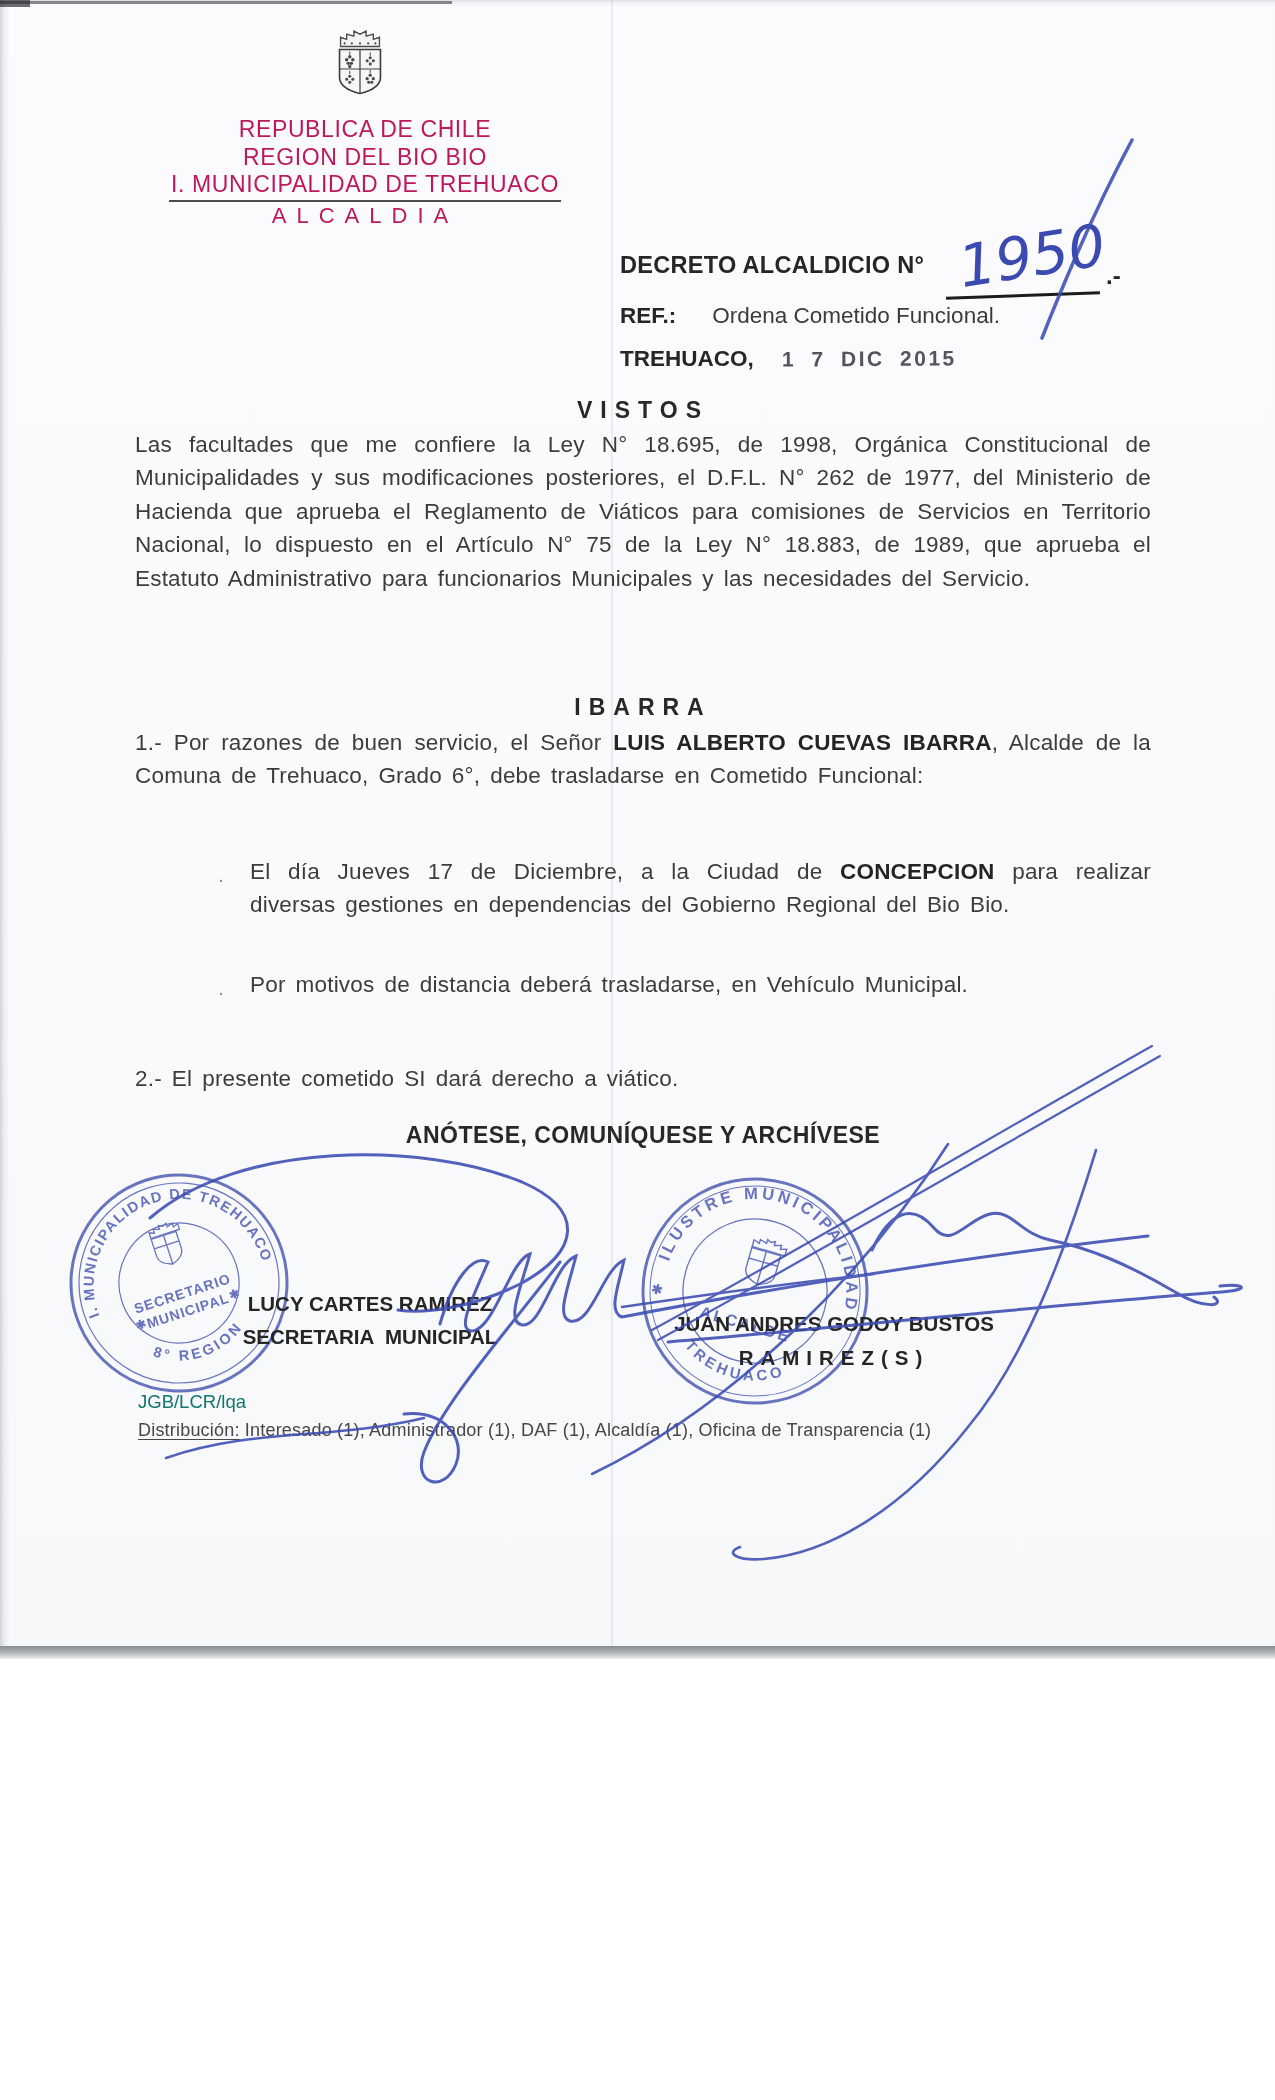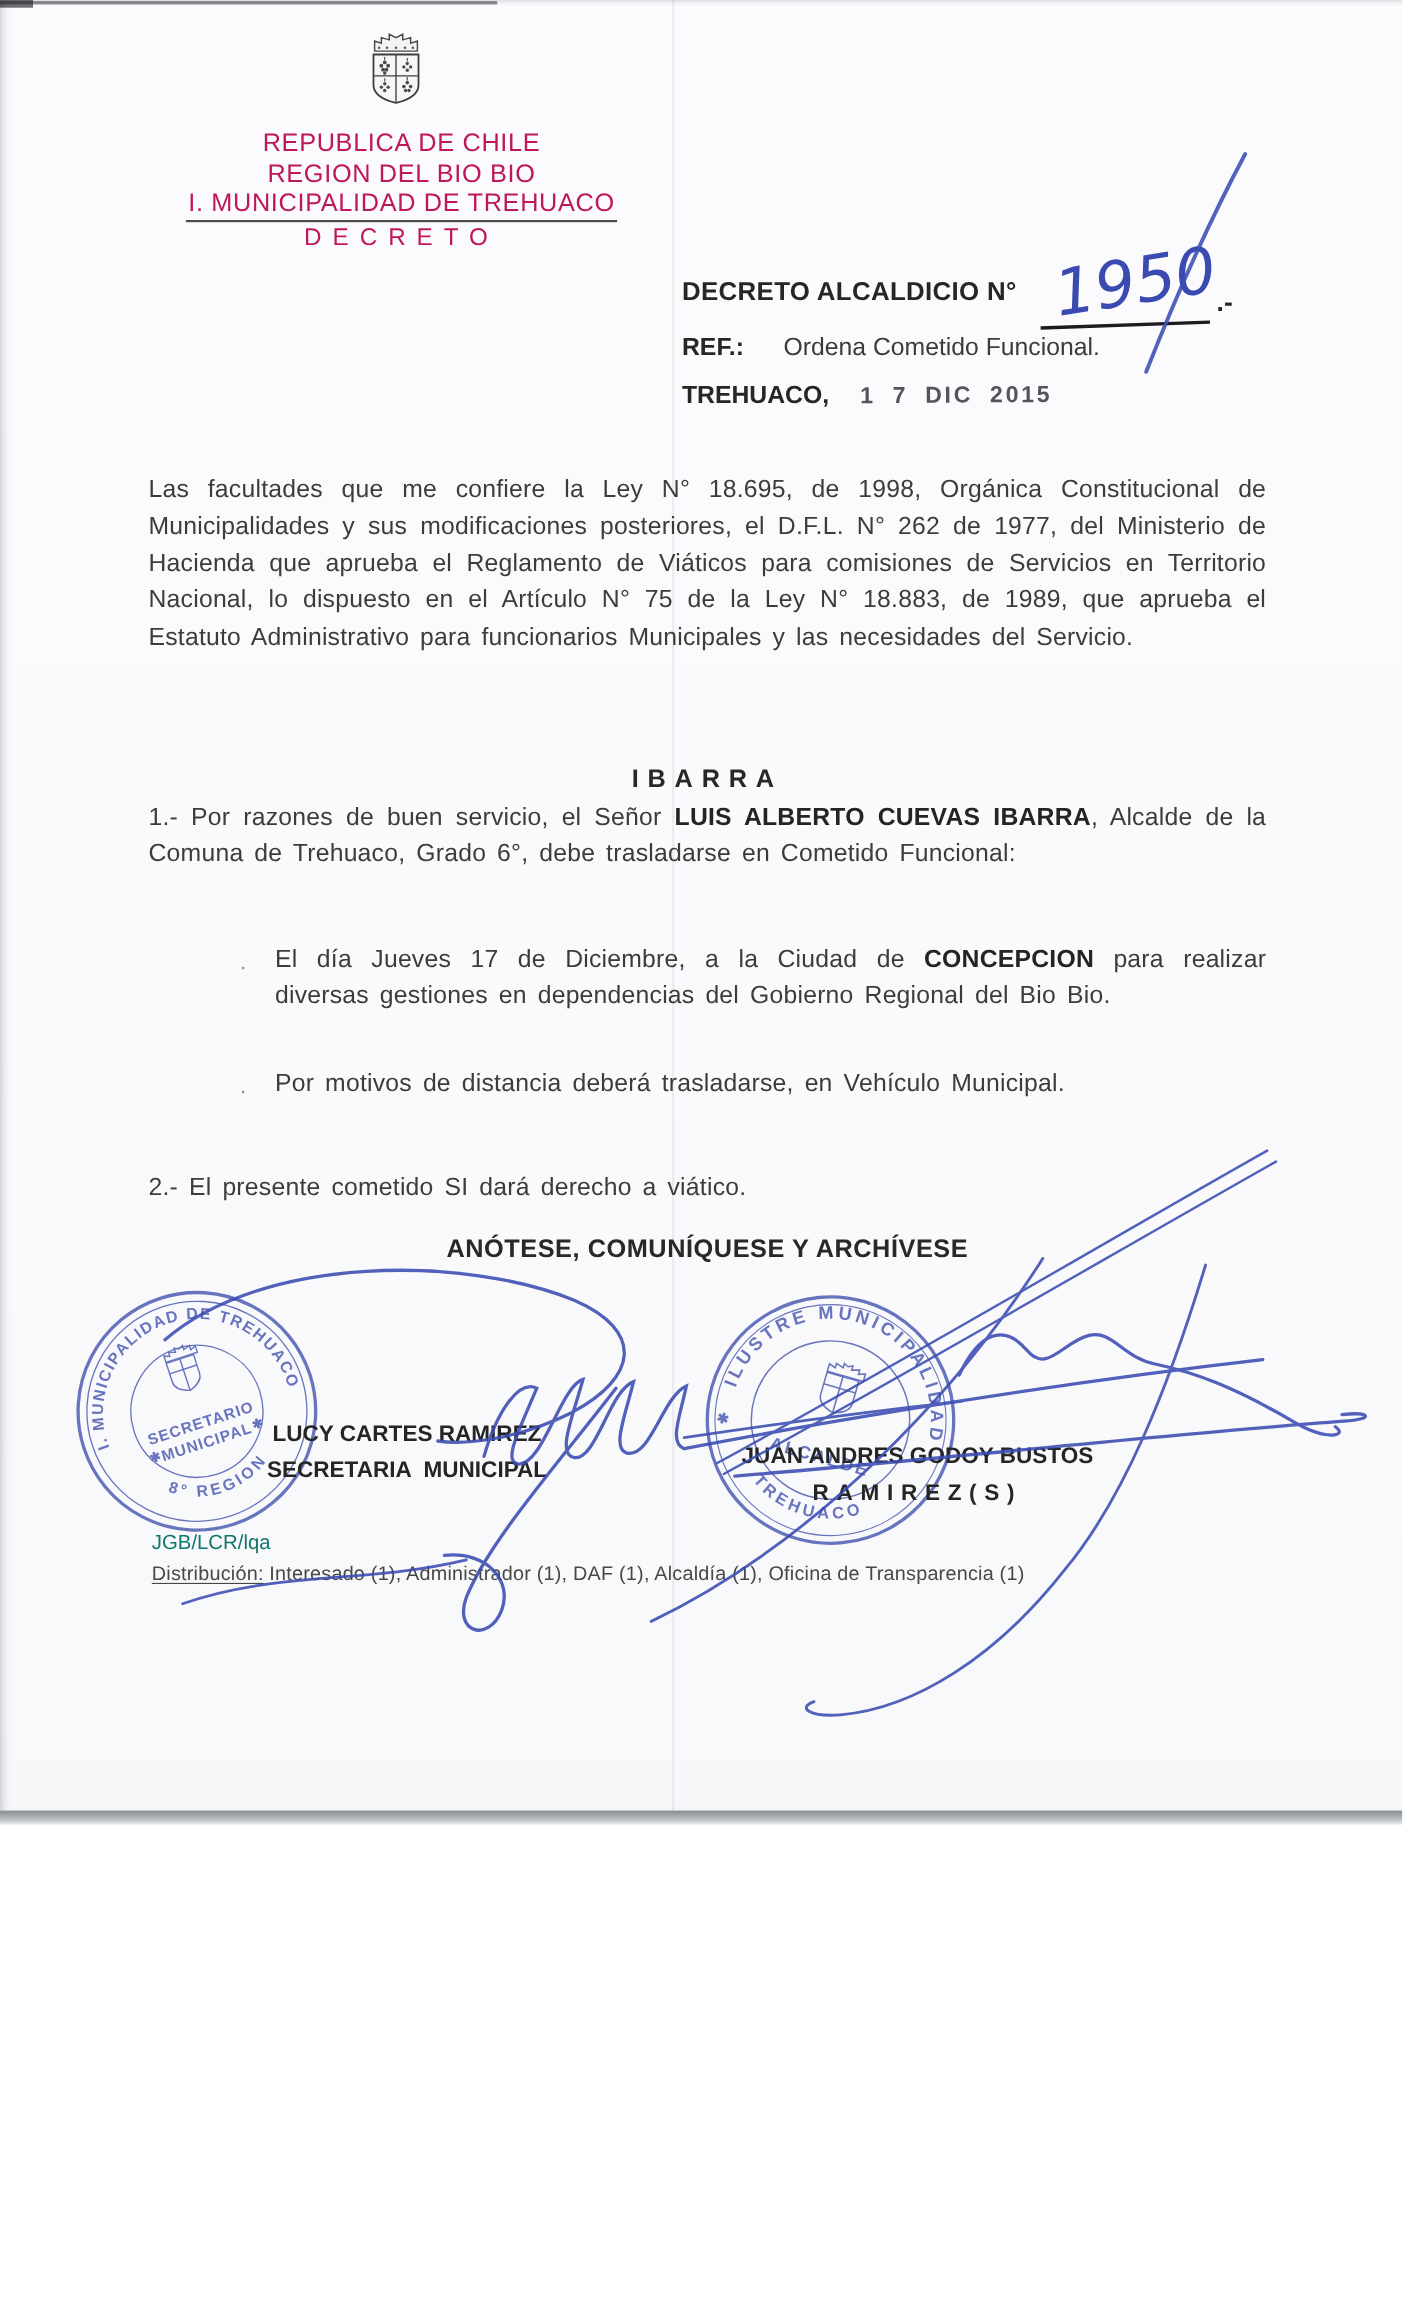--- a/index.html
+++ b/index.html
@@ -129,35 +129,36 @@
           <circle cx="50.5" cy="55" r="1.5"></circle>
       </g>
       <path d="M29,28 v-3 M49,29 v-3 M29,47 v-3 M49,46 v-3" stroke="#4a4a4a" stroke-width="1" fill="none"></path>
     </svg>
   </div>
 
   <div class="abs hdr">
     <div>REPUBLICA DE CHILE</div>
     <div>REGION DEL BIO BIO</div>
     <div><span class="underl">I. MUNICIPALIDAD DE TREHUACO</span></div>
-    <div class="spaced">DECRETO</div>
+    <div class="spaced">ALCALDIA</div>
   </div>
 
   <div class="abs decree-label">DECRETO ALCALDICIO N°</div>
   <div class="abs hand-number">1950</div>
   <div class="abs num-underline"></div>
   <div class="abs num-suffix">.-</div>
 
   <div class="abs ref-row">
     <span class="lbl">REF.:</span><span>Ordena Cometido Funcional.</span>
   </div>
   <div class="abs city-row">
     <span class="lbl">TREHUACO,</span><span class="date-stamp">1 7 DIC  2015</span>
   </div>
 
+  <div class="abs center-head vistos-head">VISTOS</div>
   <div class="abs body-text para1">Las facultades que me confiere la Ley N° 18.695, de 1998, Orgánica Constitucional de Municipalidades y sus modificaciones posteriores, el D.F.L. N° 262 de 1977, del Ministerio de Hacienda que aprueba el Reglamento de Viáticos para comisiones de Servicios en Territorio Nacional, lo dispuesto en el Artículo N° 75 de la Ley N° 18.883, de 1989, que aprueba el Estatuto Administrativo para funcionarios Municipales y las necesidades del Servicio.</div>
 
   <div class="abs center-head decreto-head">IBARRA</div>
   <div class="abs body-text item1">
     <span>1.- Por razones de buen servicio, el Señor </span><span class="b">LUIS ALBERTO CUEVAS IBARRA</span><span>, Alcalde de la Comuna de Trehuaco, Grado 6°, debe trasladarse en Cometido Funcional:</span>
   </div>
 
   <div class="abs bullet-dot dot1">·</div>
   <div class="abs body-text bullet bullet1">
     <span>El día Jueves 17 de Diciembre, a la Ciudad de </span><span class="b">CONCEPCION</span><span> para realizar diversas gestiones en dependencias del Gobierno Regional del Bio Bio.</span>

